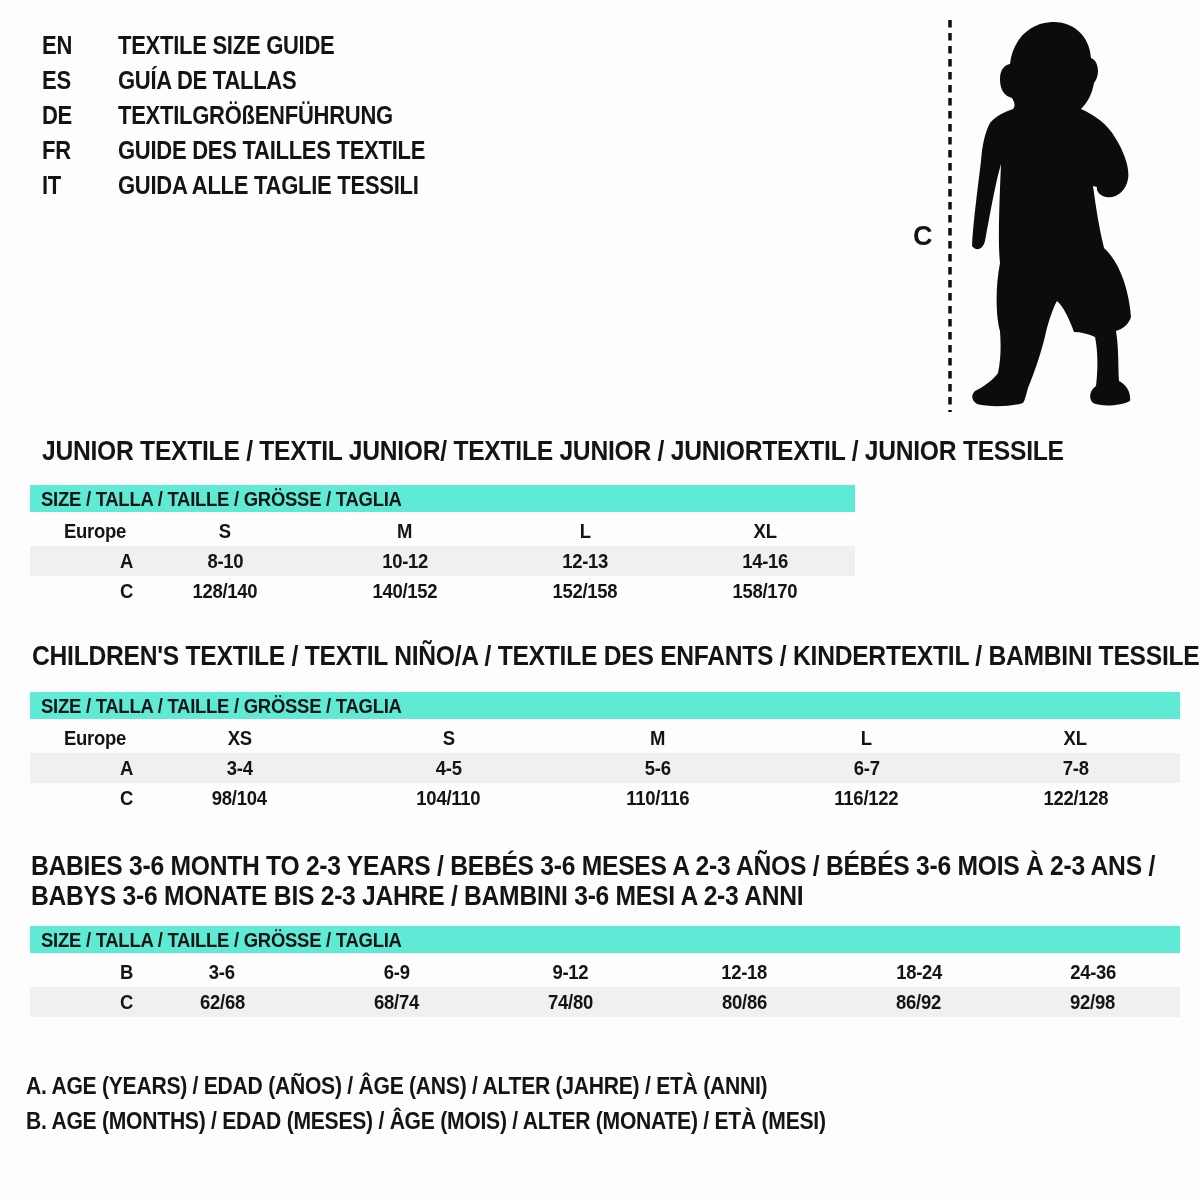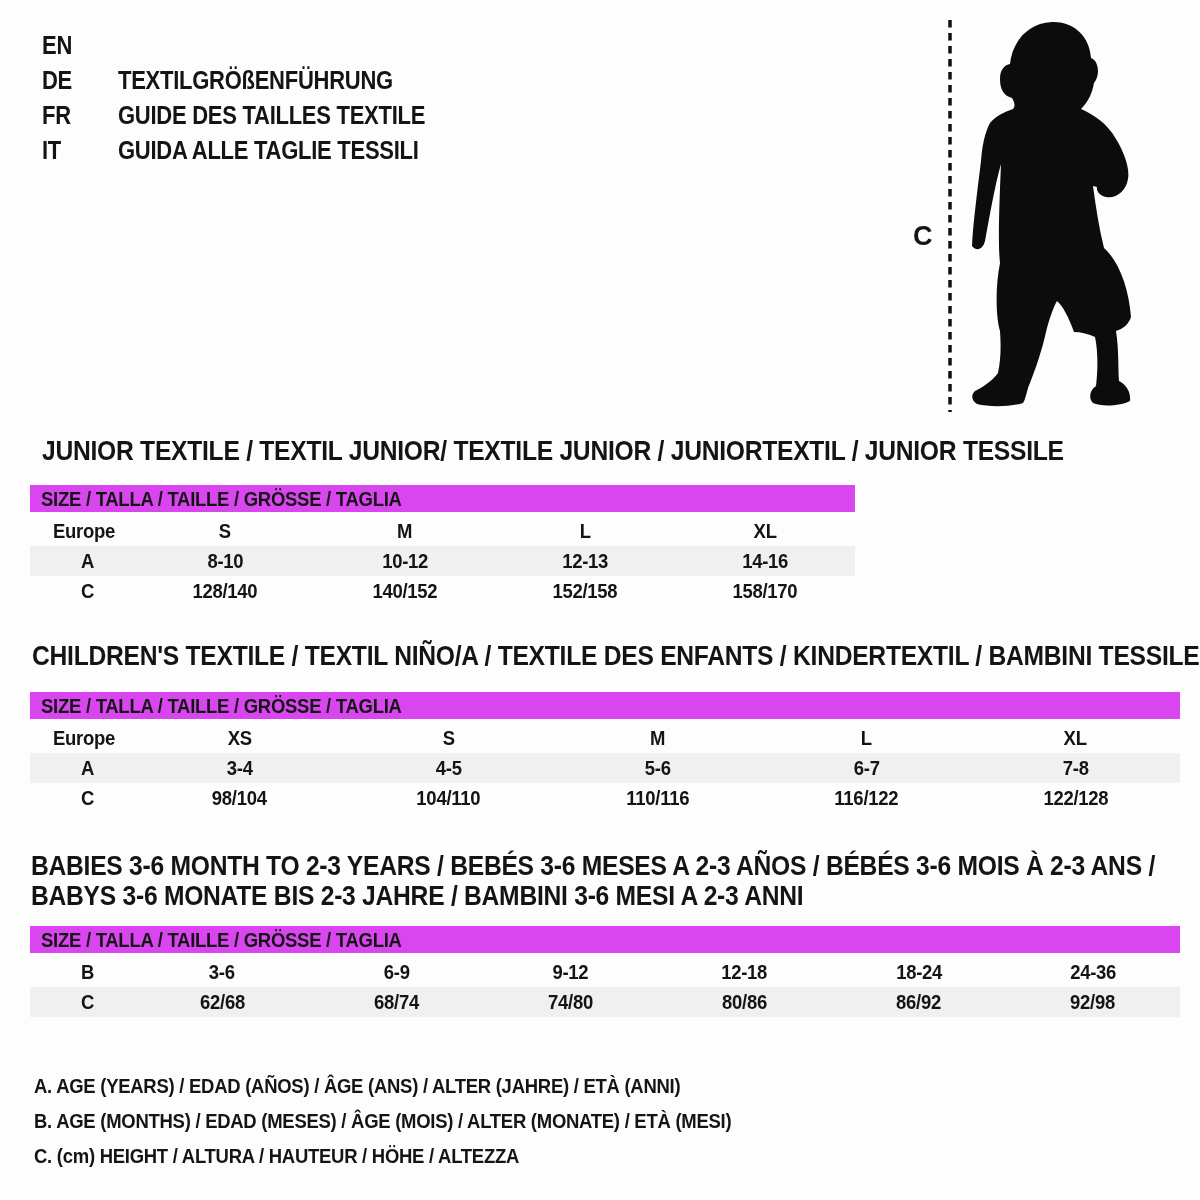--- a/index.html
+++ b/index.html
@@ -26,39 +26,44 @@
   .sec-title{font-size:28px;line-height:30px;}
   .t-junior{left:42px;top:436px;}
   .t-children{left:32px;top:641px;}
   .t-babies{left:31px;top:851px;}
 
   
   .size-table{font-size:21px;}
   .tbl-junior{left:30px;top:485px;width:825px;}
   .tbl-children{left:30px;top:692px;width:1150px;}
   .tbl-babies{left:30px;top:926px;width:1150px;}
-  .size-bar{height:27px;background:#d946ef;display:flex;align-items:center;padding-left:11px;box-sizing:border-box;margin-bottom:4px;}
+  .size-bar{height:27px;background:#5eead4;display:flex;align-items:center;padding-left:11px;box-sizing:border-box;margin-bottom:4px;}
   .trow{display:grid;height:30px;align-items:center;}
   .cols-4{grid-template-columns:105px repeat(4,1fr);}
   .cols-5{grid-template-columns:105px repeat(5,1fr);}
   .cols-6{grid-template-columns:105px repeat(6,1fr);}
   .trow .cell{text-align:center;}
-  .trow .lbl{text-align:center;padding-left:11px;}
+  .trow .lbl{text-align:right;padding-left:11px;}
   .row-alt{background:#f0f0f0;}
 
   
-  .footnotes{left:34px;top:1068px;font-size:21px;}
+  .footnotes{left:26px;top:1068px;font-size:24px;}
   .footnotes .fline{height:35px;display:flex;align-items:center;}
 </style>
 </head>
 <body>
 
 <div class="abs langs">
   <div class="lang-row">
     <span><span class="sqz">EN</span></span>
+    <span><span class="sqz">TEXTILE SIZE GUIDE</span></span>
+  </div>
+  <div class="lang-row">
+    <span><span class="sqz">ES</span></span>
+    <span><span class="sqz">GUÍA DE TALLAS</span></span>
   </div>
   <div class="lang-row">
     <span><span class="sqz">DE</span></span>
     <span><span class="sqz">TEXTILGRÖßENFÜHRUNG</span></span>
   </div>
   <div class="lang-row">
     <span><span class="sqz">FR</span></span>
     <span><span class="sqz">GUIDE DES TAILLES TEXTILE</span></span>
   </div>
   <div class="lang-row">
@@ -204,16 +209,13 @@
   </div>
 </div>
 
 <div class="abs footnotes">
   <div class="fline">
       <span class="sqz">A. AGE (YEARS) / EDAD (AÑOS) / ÂGE (ANS) / ALTER (JAHRE) / ETÀ (ANNI)</span>
     </div>
   <div class="fline">
       <span class="sqz">B. AGE (MONTHS) / EDAD (MESES) / ÂGE (MOIS) / ALTER (MONATE) / ETÀ (MESI)</span>
     </div>
-  <div class="fline">
-      <span class="sqz">C. (cm) HEIGHT / ALTURA / HAUTEUR / HÖHE / ALTEZZA</span>
-    </div>
 </div>
 
 </body></html>

